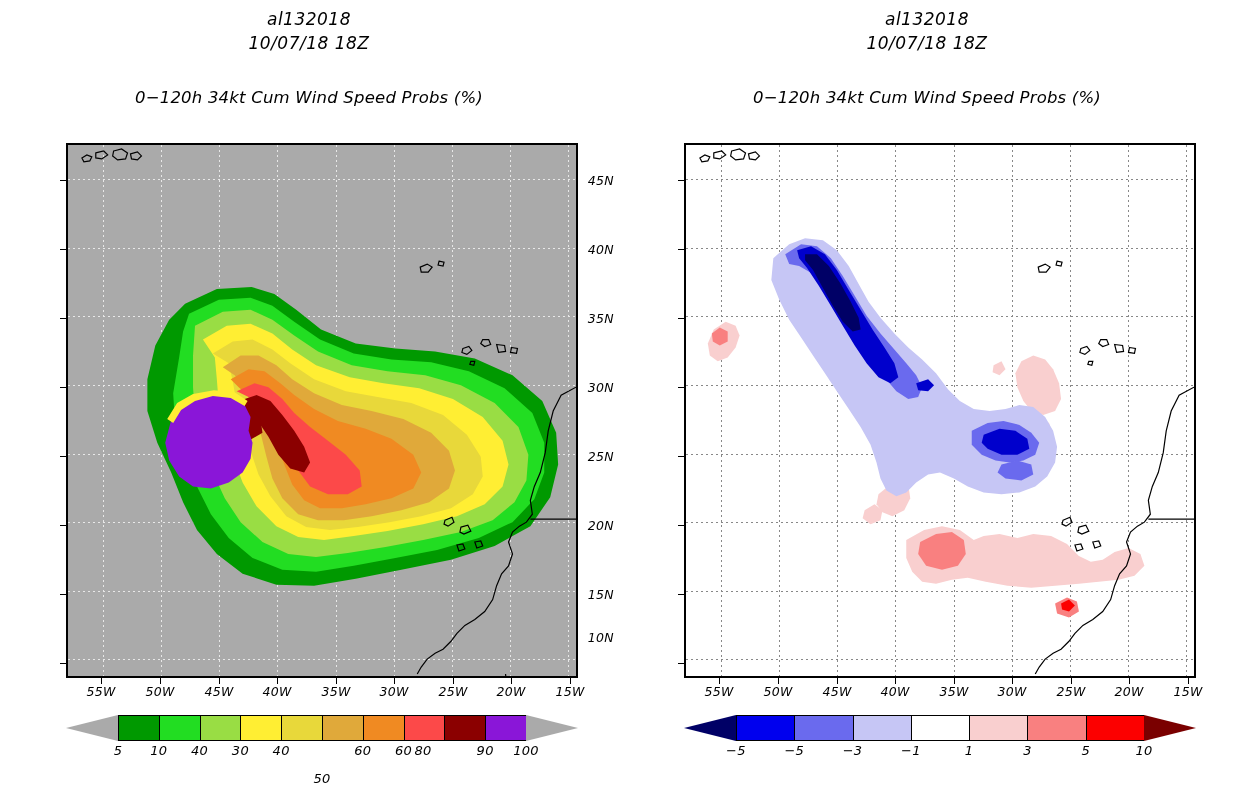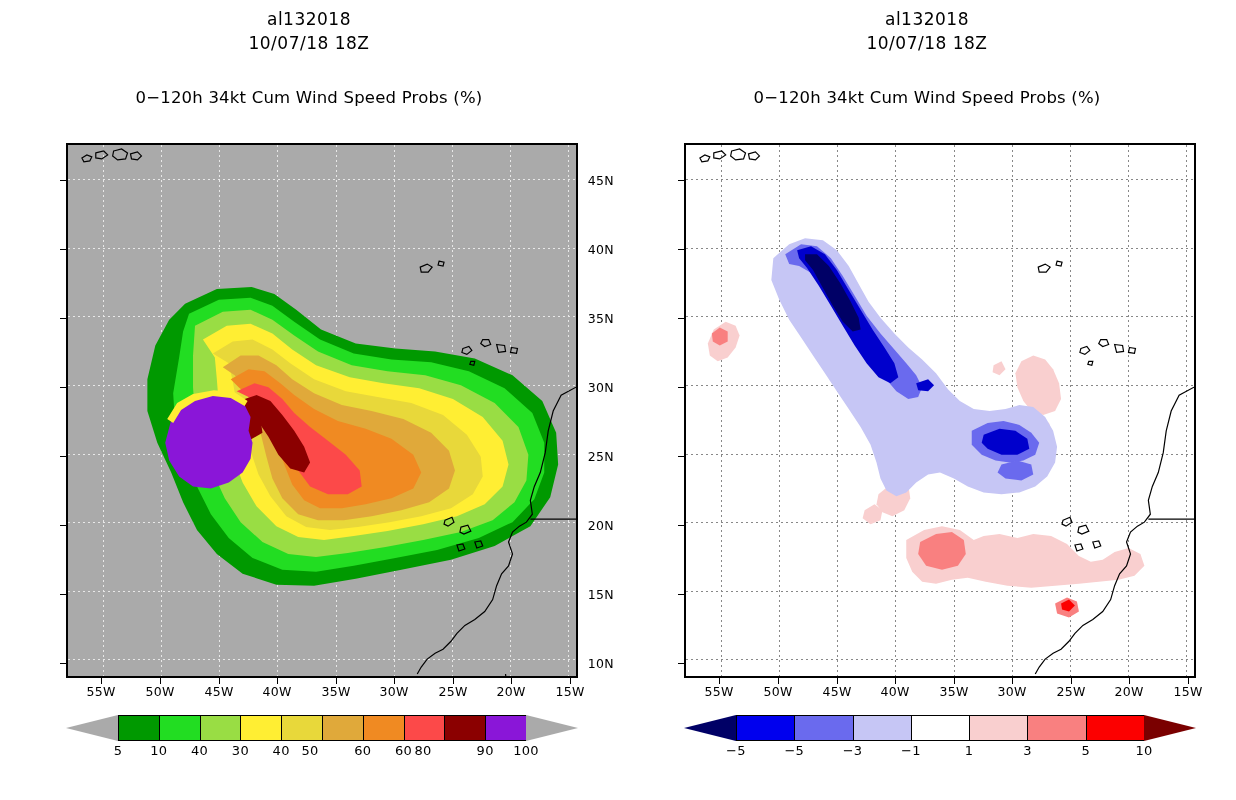--- a/index.html
+++ b/index.html
@@ -1,18 +1,18 @@
 <!DOCTYPE html>
 <html><head>
 <meta charset="utf-8">
 <style>
   html,body{margin:0;padding:0;background:#ffffff;}
   body{width:1236px;height:800px;position:relative;
        font-family:"DejaVu Sans","Liberation Sans",sans-serif;color:#000;}
-  .panel{position:absolute;top:0;width:618px;height:564px;}
+  .panel{position:absolute;top:0;width:618px;height:564px;font-style:italic;}
   #panel-left{left:0;}
   #panel-right{left:618px;}
 
   .title-block{position:absolute;left:0;width:618px;text-align:center;}
   .t-storm{top:9px;font-size:17px;letter-spacing:.5px;}
   .t-date{top:33px;font-size:17px;letter-spacing:.5px;}
   .t-main{top:88px;font-size:16.5px;letter-spacing:.2px;}
   .t-sub{top:112px;font-size:16.5px;letter-spacing:.2px;}
 
   .map{position:absolute;left:66px;top:143px;width:512px;height:535px;
@@ -198,21 +198,21 @@
       <div class="cbar-band" style="left: 296.8px; width: 40.8px; background: rgb(240, 138, 34);"></div>
       <div class="cbar-band" style="left: 337.6px; width: 40.8px; background: rgb(252, 73, 73);"></div>
       <div class="cbar-band" style="left: 378.4px; width: 40.8px; background: rgb(139, 0, 0);"></div>
       <div class="cbar-band" style="left: 419.2px; width: 40.8px; background: rgb(138, 22, 216);"></div>
       <div class="cbar-arrow" style="left: 460px; border-top: 13px solid transparent; border-bottom: 13px solid transparent; border-left: 52px solid rgb(170, 170, 170);"></div>
       <div class="cbar-label" style="left: 52px;">5</div>
       <div class="cbar-label" style="left: 92.8px;">10</div>
       <div class="cbar-label" style="left: 133.6px;">40</div>
       <div class="cbar-label" style="left: 174.4px;">30</div>
       <div class="cbar-label" style="left: 215.2px;">40</div>
-      <div class="cbar-label" style="left: 244px;">50</div>
+      <div class="cbar-label" style="left: 256px; margin-top: 28px;">50</div>
       <div class="cbar-label" style="left: 296.8px;">60</div>
       <div class="cbar-label" style="left: 337.6px;">60</div>
       <div class="cbar-label" style="left: 357px;">80</div>
       <div class="cbar-label" style="left: 419.2px;">90</div>
       <div class="cbar-label" style="left: 460px;">100</div>
     </div>
 </div>
 
 <div class="panel" id="panel-right">
   <div class="title-block t-storm">al132018</div>
@@ -321,21 +321,21 @@
     </svg>
   </div>
 
   <div class="ytick" style="top:180px;">45N</div>
   <div class="ytick" style="top:249px;">40N</div>
   <div class="ytick" style="top:318px;">35N</div>
   <div class="ytick" style="top:387px;">30N</div>
   <div class="ytick" style="top:456px;">25N</div>
   <div class="ytick" style="top:525px;">20N</div>
   <div class="ytick" style="top:594px;">15N</div>
-  <div class="ytick" style="top:663px;">10N</div>
+  <div class="ytick" style="top:637px;">10N</div>
   <div class="ytick-mark" style="left:60px;top:180px;"></div>
   <div class="ytick-mark" style="left:60px;top:249px;"></div>
   <div class="ytick-mark" style="left:60px;top:318px;"></div>
   <div class="ytick-mark" style="left:60px;top:387px;"></div>
   <div class="ytick-mark" style="left:60px;top:456px;"></div>
   <div class="ytick-mark" style="left:60px;top:525px;"></div>
   <div class="ytick-mark" style="left:60px;top:594px;"></div>
   <div class="ytick-mark" style="left:60px;top:663px;"></div>
 
   <div class="xtick" style="left:101px;top:684px;">55W</div>

